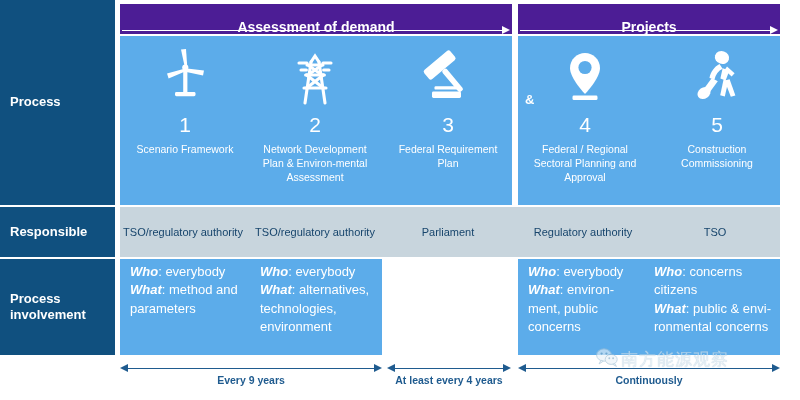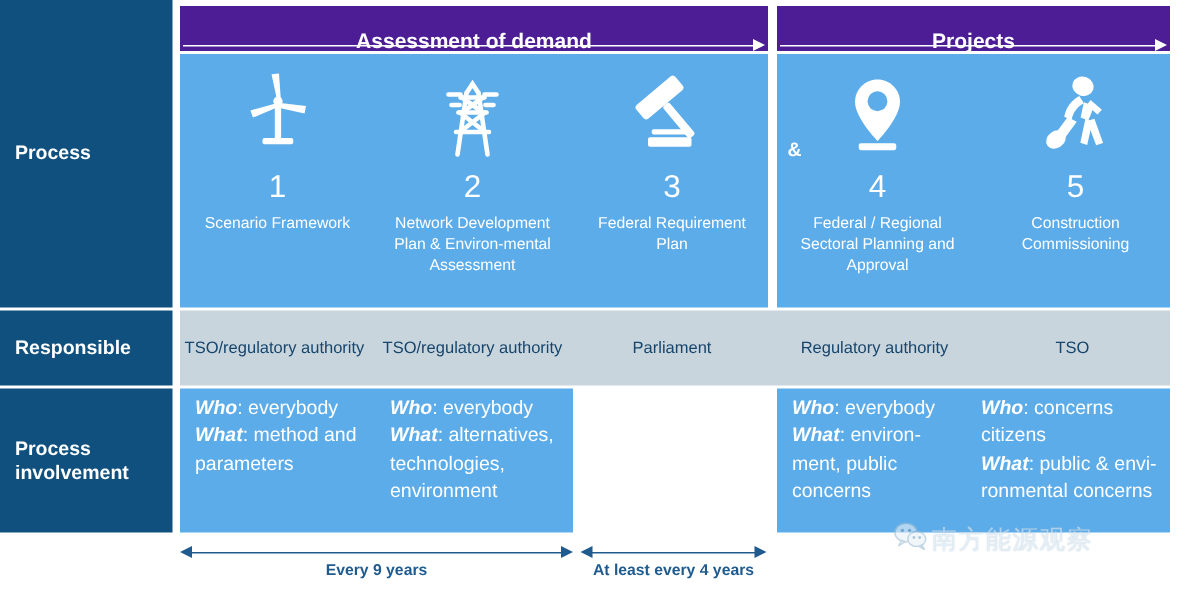--- a/index.html
+++ b/index.html
@@ -270,20 +270,26 @@
     <span class="tlab">Every 9 years</span>
   </div>
 
   <div class="tl" style="left:387px;width:124px;top:360px;">
     <span class="tl-l"></span>
     <span class="tline"></span>
     <span class="tl-r"></span>
     <span class="tlab">At least every 4 years</span>
   </div>
 
+  <div class="tl" style="left:518px;width:262px;top:360px;">
+    <span class="tl-l"></span>
+    <span class="tline"></span>
+    <span class="tl-r"></span>
+    <span class="tlab">Continuously</span>
+  </div>
 
   <div class="wm">
     <svg width="22" height="19" viewBox="0 0 22 19">
       <ellipse cx="8" cy="7" rx="7.4" ry="6.2" fill="#e8f1f7" stroke="#9dbed4" stroke-width="1"></ellipse>
       <path d="M5 12.2 L3 16 L7.2 13.2 Z" fill="#e8f1f7" stroke="#9dbed4" stroke-width="1"></path>
       <circle cx="5.6" cy="5.6" r="1.15" fill="#7ba6c2"></circle>
       <circle cx="10.4" cy="5.6" r="1.15" fill="#7ba6c2"></circle>
       <ellipse cx="15.2" cy="11.4" rx="6" ry="5" fill="#e8f1f7" stroke="#9dbed4" stroke-width="1"></ellipse>
       <path d="M18.6 15.4 L20.4 18.4 L16.9 16.3 Z" fill="#e8f1f7" stroke="#9dbed4" stroke-width="1"></path>
       <circle cx="13.3" cy="10.3" r="0.95" fill="#7ba6c2"></circle>

